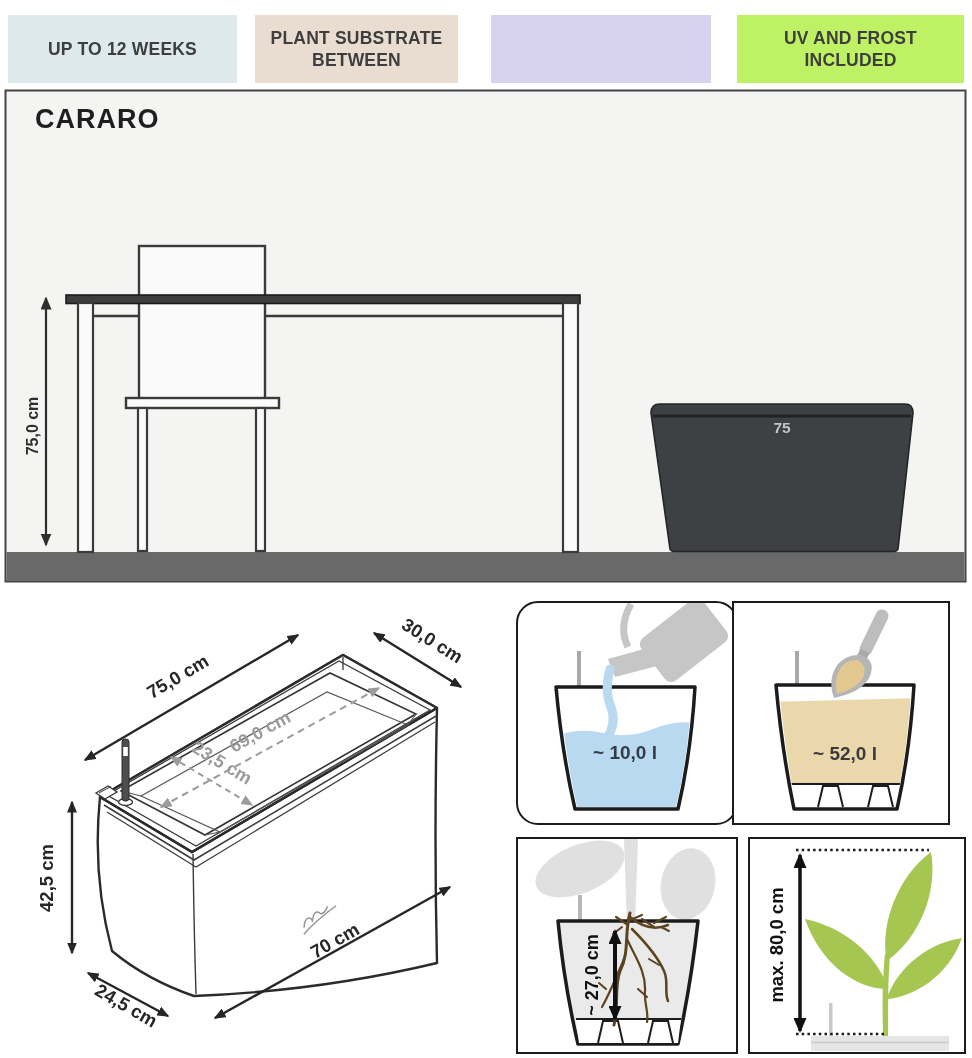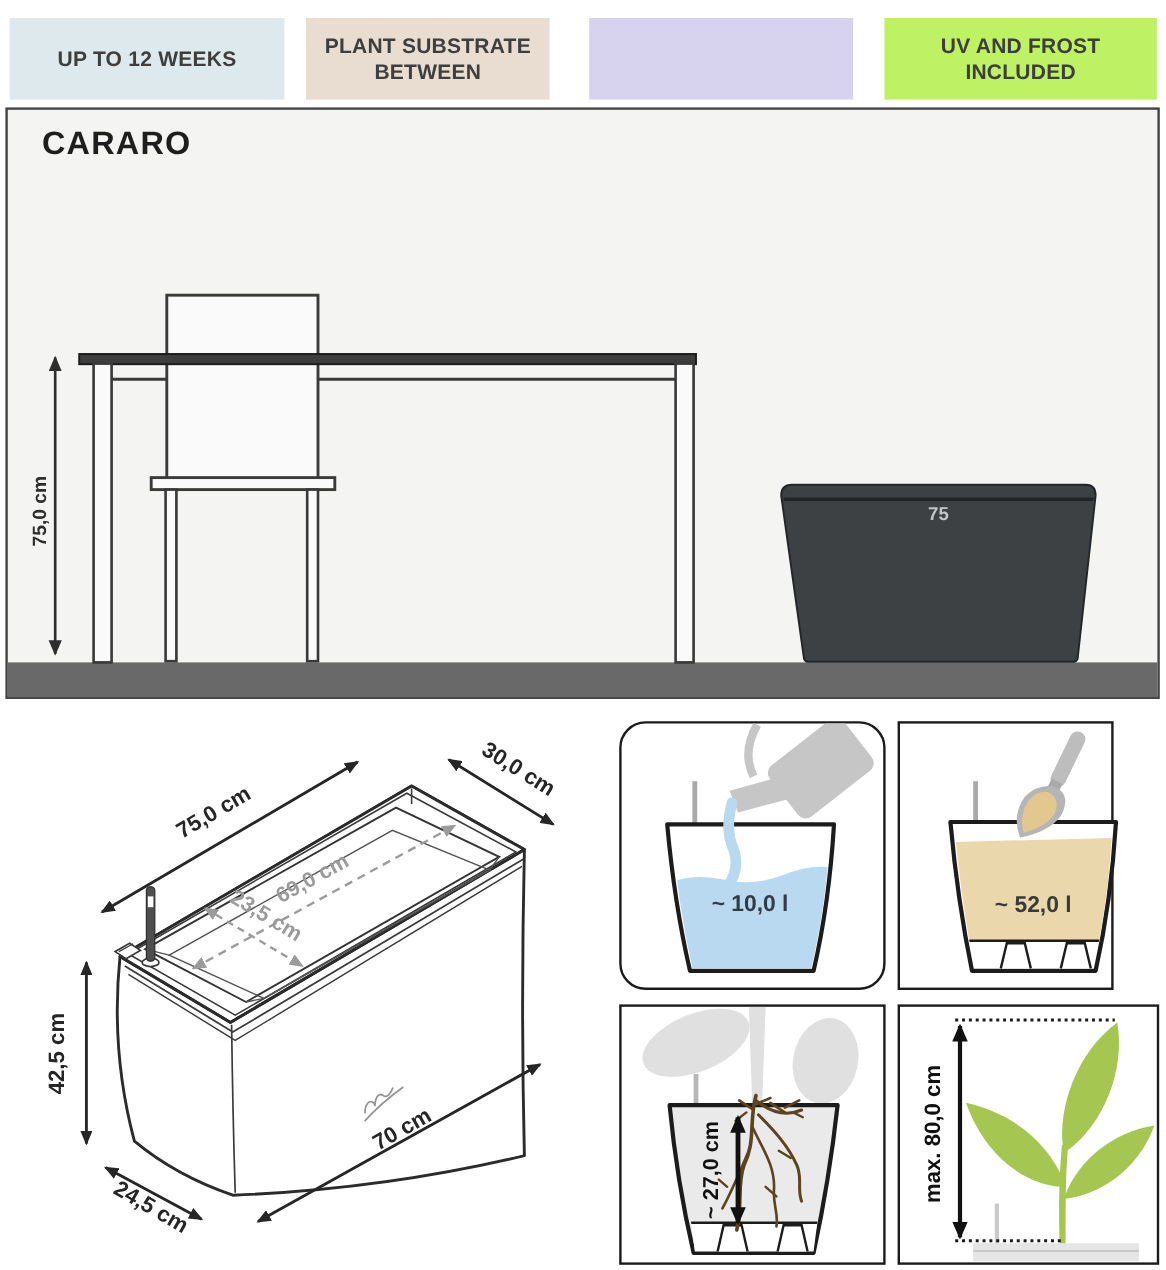--- a/index.html
+++ b/index.html
@@ -7,21 +7,21 @@
   .badge{position:absolute;top:3px;height:68px;display:flex;flex-direction:column;justify-content:center;
          text-align:center;font-weight:bold;font-size:17.5px;line-height:22px;color:#3e3e3e;letter-spacing:.2px;margin-top:12px;}
   .badge-1{left:8px;width:229px;}
   .badge-2{left:255px;width:203px;}
   .badge-3{left:491px;width:220px;}
   .badge-4{left:737px;width:227px;}
   .room-svg{position:absolute;left:4px;top:89px;}
   .tech-svg{position:absolute;left:20px;top:600px;}
   .panel{position:absolute;border:2.5px solid #1b1b1b;background:#fff;box-sizing:border-box;}
   .panel-1{left:516px;top:601px;width:222px;height:224px;border-radius:22px;}
-  .panel-2{left:748px;top:601px;width:180px;height:224px;}
+  .panel-2{left:732px;top:601px;width:218px;height:224px;}
   .panel-3{left:516px;top:837px;width:222px;height:217px;}
   .panel-4{left:748px;top:837px;width:218px;height:217px;}
   svg text{font-family:"Liberation Sans",sans-serif;}
 </style>
 </head>
 <body>
 
 <div class="badge badge-1" style="background:#dde9ec">
   <span>UP TO 12 WEEKS</span>
 </div>

